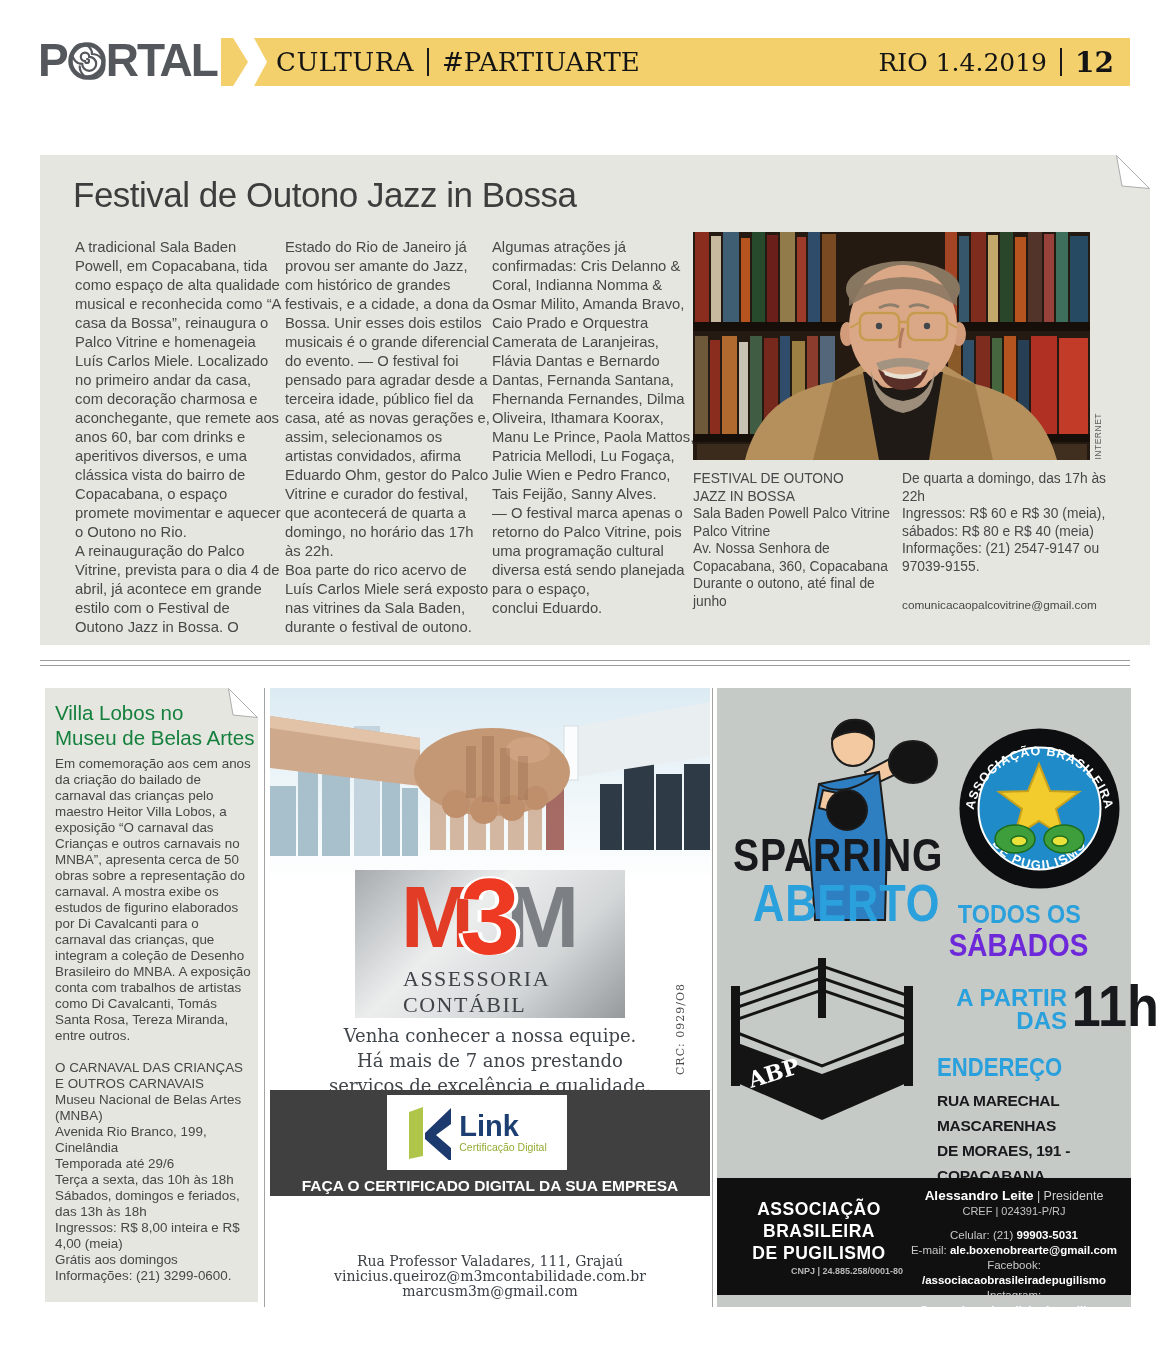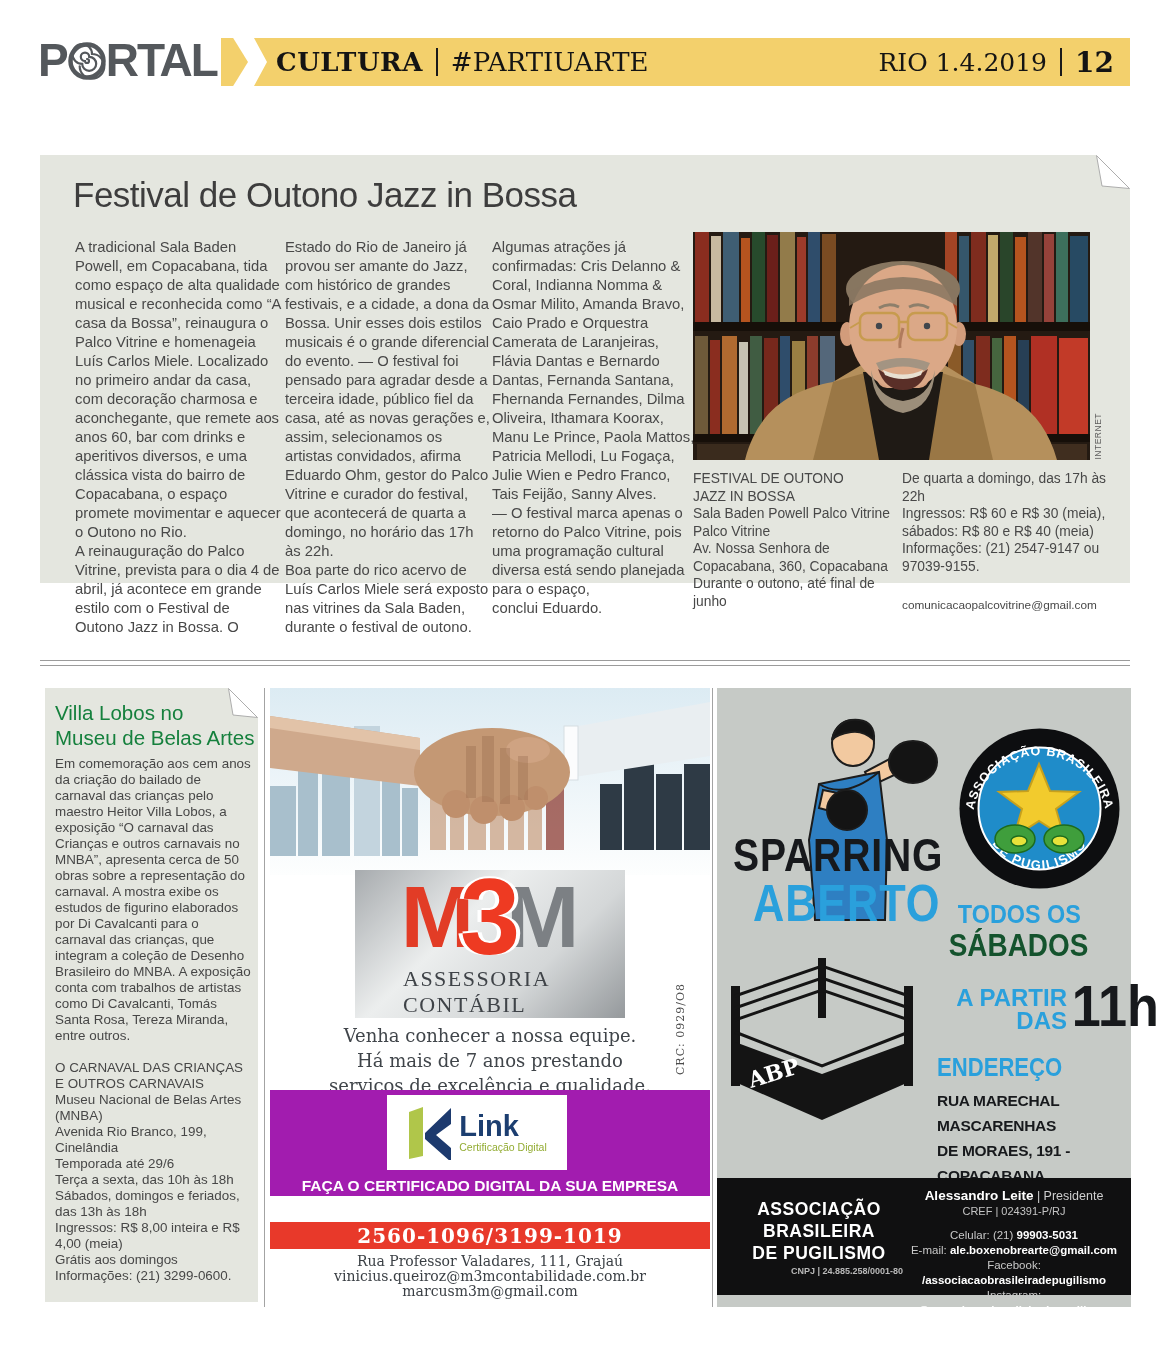--- a/index.html
+++ b/index.html
@@ -13,28 +13,28 @@
   
   .logo{left:38px;top:36px;display:flex;align-items:center;font-weight:800;
     font-size:46px;color:#54585c;letter-spacing:-2px;line-height:48px;}
   .logo svg{margin:2px -1px 0 0;}
   .band-arrow{left:221px;top:38px;width:27px;height:48px;background:#f3d06c;
     clip-path:polygon(0 0,45% 0,100% 50%,45% 100%,0 100%);}
   .band{left:254px;top:38px;width:876px;height:48px;background:#f3d06c;
     clip-path:polygon(0 0,100% 0,100% 100%,0 100%,13px 50%);
     display:flex;align-items:center;padding-left:22px;box-sizing:border-box;
     font-family:"DejaVu Serif",serif;color:#141414;}
-  .band .sect{font-size:26px;font-weight:700;letter-spacing:.5px;text-align:right;}
+  .band .sect{font-size:26px;font-weight:400;letter-spacing:.5px;text-align:right;}
   .vdiv{width:2px;height:28px;background:#1a1a1a;margin:0 13px;}
   .band .hash{font-size:26px;}
   .band .date{margin-left:auto;font-size:25px;}
   .band .pageno{font-size:28px;font-weight:700;margin-right:16px;}
 
   
-  .jazzbox{left:40px;top:155px;width:1090px;height:428px;background:#e4e6df;}
+  .jazzbox{left:40px;top:155px;width:1090px;height:490px;background:#e4e6df;padding-left:20px;}
   .dogear{position:absolute;top:0;right:0;}
   .jazz-title{left:33px;top:20px;font-size:35px;font-weight:300;color:#3d3d3d;letter-spacing:-.5px;}
   .jazz-col{top:83px;width:206px;font-size:14.8px;line-height:19px;color:#484848;}
   .photo{left:653px;top:77px;width:397px;height:228px;}
   .credit{left:1053px;top:258px;font-size:8.5px;color:#5d5d5d;
     writing-mode:vertical-rl;transform:rotate(180deg);letter-spacing:.5px;}
   .infocol{top:315px;width:212px;font-size:13.8px;line-height:17.5px;color:#484848;}
   .email{left:862px;top:443px;font-size:11.8px;color:#484848;}
 
   .dblrule{left:40px;top:660px;width:1090px;height:4px;
@@ -58,21 +58,21 @@
   .m3m-letters .m1{font-size:88px;color:#e23c26;}
   .m3m-letters .d3{font-size:108px;color:#ee3a22;margin:0 -14px;z-index:2;
     text-shadow:-4px 0 0 #fff,4px 0 0 #fff,0 -2px 0 #fff;}
   .m3m-letters .m2{font-size:88px;color:#7c8084;}
   .m3m-sub{font-family:"Liberation Serif",serif;font-size:22px;color:#3f4348;
     letter-spacing:1.5px;margin-top:2px;margin-left:48px;}
   .crc{left:404px;top:295px;font-size:11px;color:#4a4a4a;font-family:"DejaVu Serif",serif;
     writing-mode:vertical-rl;transform:rotate(180deg);letter-spacing:1px;}
   .m3m-slogan{left:0;top:335px;width:440px;text-align:center;font-family:"DejaVu Serif",serif;
     font-size:18px;line-height:25px;color:#40454a;font-weight:500;}
-  .grayband{left:0;top:402px;width:440px;height:106px;background:#a21caf;}
+  .grayband{left:0;top:402px;width:440px;height:106px;background:#404040;}
   .klinkbox{left:117px;top:5px;width:180px;height:75px;background:#fff;
     display:flex;align-items:center;justify-content:center;}
   .klink-text{margin-left:6px;display:flex;flex-direction:column;align-items:flex-start;}
   .klink-name{font-size:29px;font-weight:700;color:#1c3e70;line-height:28px;}
   .klink-sub{font-size:10.5px;color:#93ac33;margin-top:1px;}
   .faca{position:absolute;left:0;top:86px;width:440px;text-align:center;color:#fff;
     font-weight:700;font-size:15.5px;line-height:20px;}
   .redband{left:0;top:534px;width:440px;height:27px;background:#e8392a;color:#fff;
     display:flex;align-items:center;justify-content:center;font-family:"DejaVu Serif",serif;
     font-weight:700;font-size:20px;letter-spacing:1px;}
@@ -82,21 +82,21 @@
   
   .boxad{left:717px;top:688px;width:414px;height:619px;background:#c6cac6;}
   .boxer{left:50px;top:22px;width:180px;height:230px;}
   .badge{left:240px;top:38px;width:165px;height:165px;}
   .cond{display:inline-block;transform:scaleX(.85);transform-origin:left;white-space:nowrap;}
   .condc{display:inline-block;transform:scaleX(.9);transform-origin:center;white-space:nowrap;}
   .sparring{left:16px;top:140px;font-size:46px;font-weight:700;color:#17191c;letter-spacing:1px;}
   .aberto{left:36px;top:186px;font-size:51px;font-weight:700;color:#2aa0dc;letter-spacing:1px;text-align:center;}
   .todosblock{left:221px;top:213px;width:162px;text-align:center;font-weight:700;line-height:1;}
   .todos{font-size:26px;color:#2aa0dc;}
-  .sabados{font-size:31px;color:#14532d;margin-top:3px;}
+  .sabados{font-size:31px;color:#6d28d9;margin-top:3px;}
   .ring{left:4px;top:262px;width:202px;height:175px;}
   .apartir{left:228px;top:298px;width:122px;text-align:right;font-weight:700;color:#2aa0dc;
     font-size:24px;line-height:23px;}
   .time11{left:350px;top:284px;font-size:58px;font-weight:700;color:#17191c;}
   .endereco{left:220px;top:364px;font-size:26px;font-weight:700;color:#2aa0dc;}
   .boxaddr{left:220px;top:400px;width:190px;font-size:15.5px;line-height:25px;font-weight:700;
     color:#17191c;letter-spacing:-.3px;}
   .blackband{left:0;top:490px;width:414px;height:117px;background:#101011;}
   .org{left:18px;top:20px;width:168px;text-align:center;color:#fff;font-weight:700;
     font-size:17.5px;line-height:22px;letter-spacing:.5px;}
@@ -334,21 +334,20 @@
       </svg>
       <div class="klink-text">
         <span class="klink-name">Link</span>
         <span class="klink-sub">Certificação Digital</span>
       </div>
     </div>
     <div class="faca pre">FAÇA O CERTIFICADO DIGITAL DA SUA EMPRESA CONOSCO.
 CREDIBILIDADE, RAPIDEZ E SEGURANÇA.</div>
   </div>
 
-  <div class="abs redband">2560-1096/3199-1019</div>
   <div class="abs m3m-addr pre">Rua Professor Valadares, 111, Grajaú
 vinicius.queiroz@m3mcontabilidade.com.br
 marcusm3m@gmail.com</div>
 </div>
 
 <div class="abs boxad">
 
   <svg class="abs boxer" viewBox="0 0 180 230">
     <g stroke="#1c1c1c" stroke-width="2">
       <polygon points="98,62 132,44 138,60 104,76" fill="#f2c9a0"></polygon>

